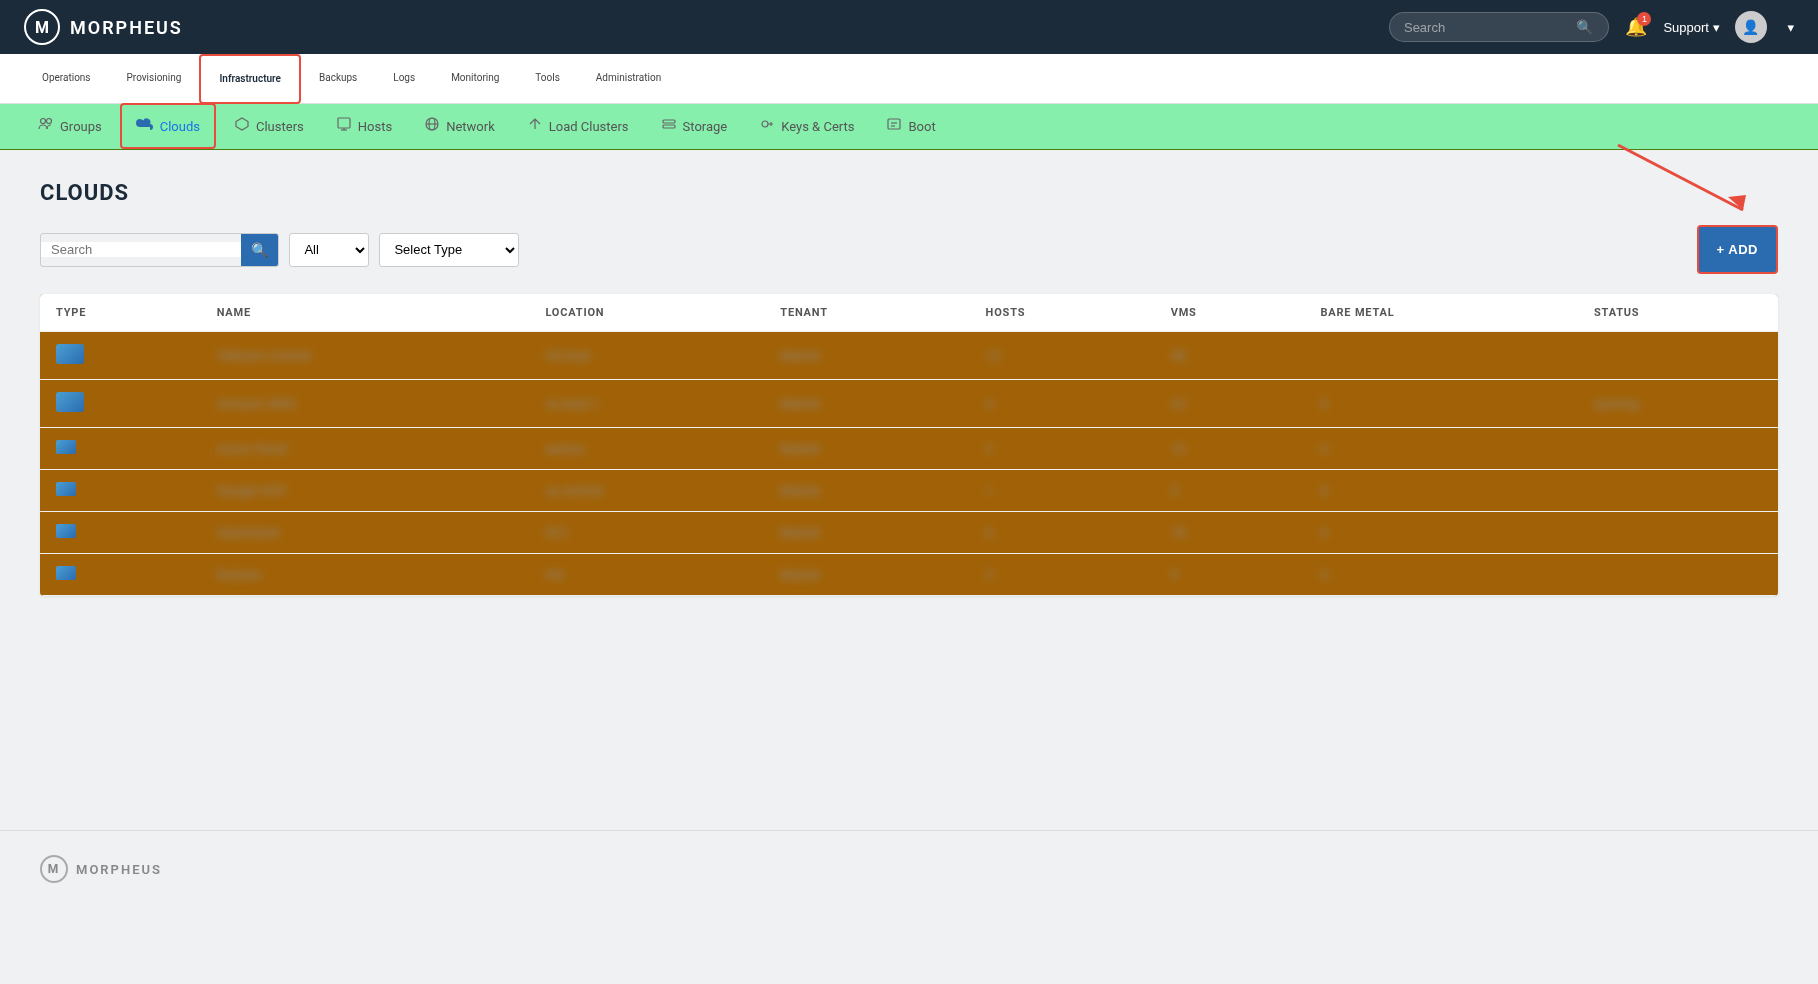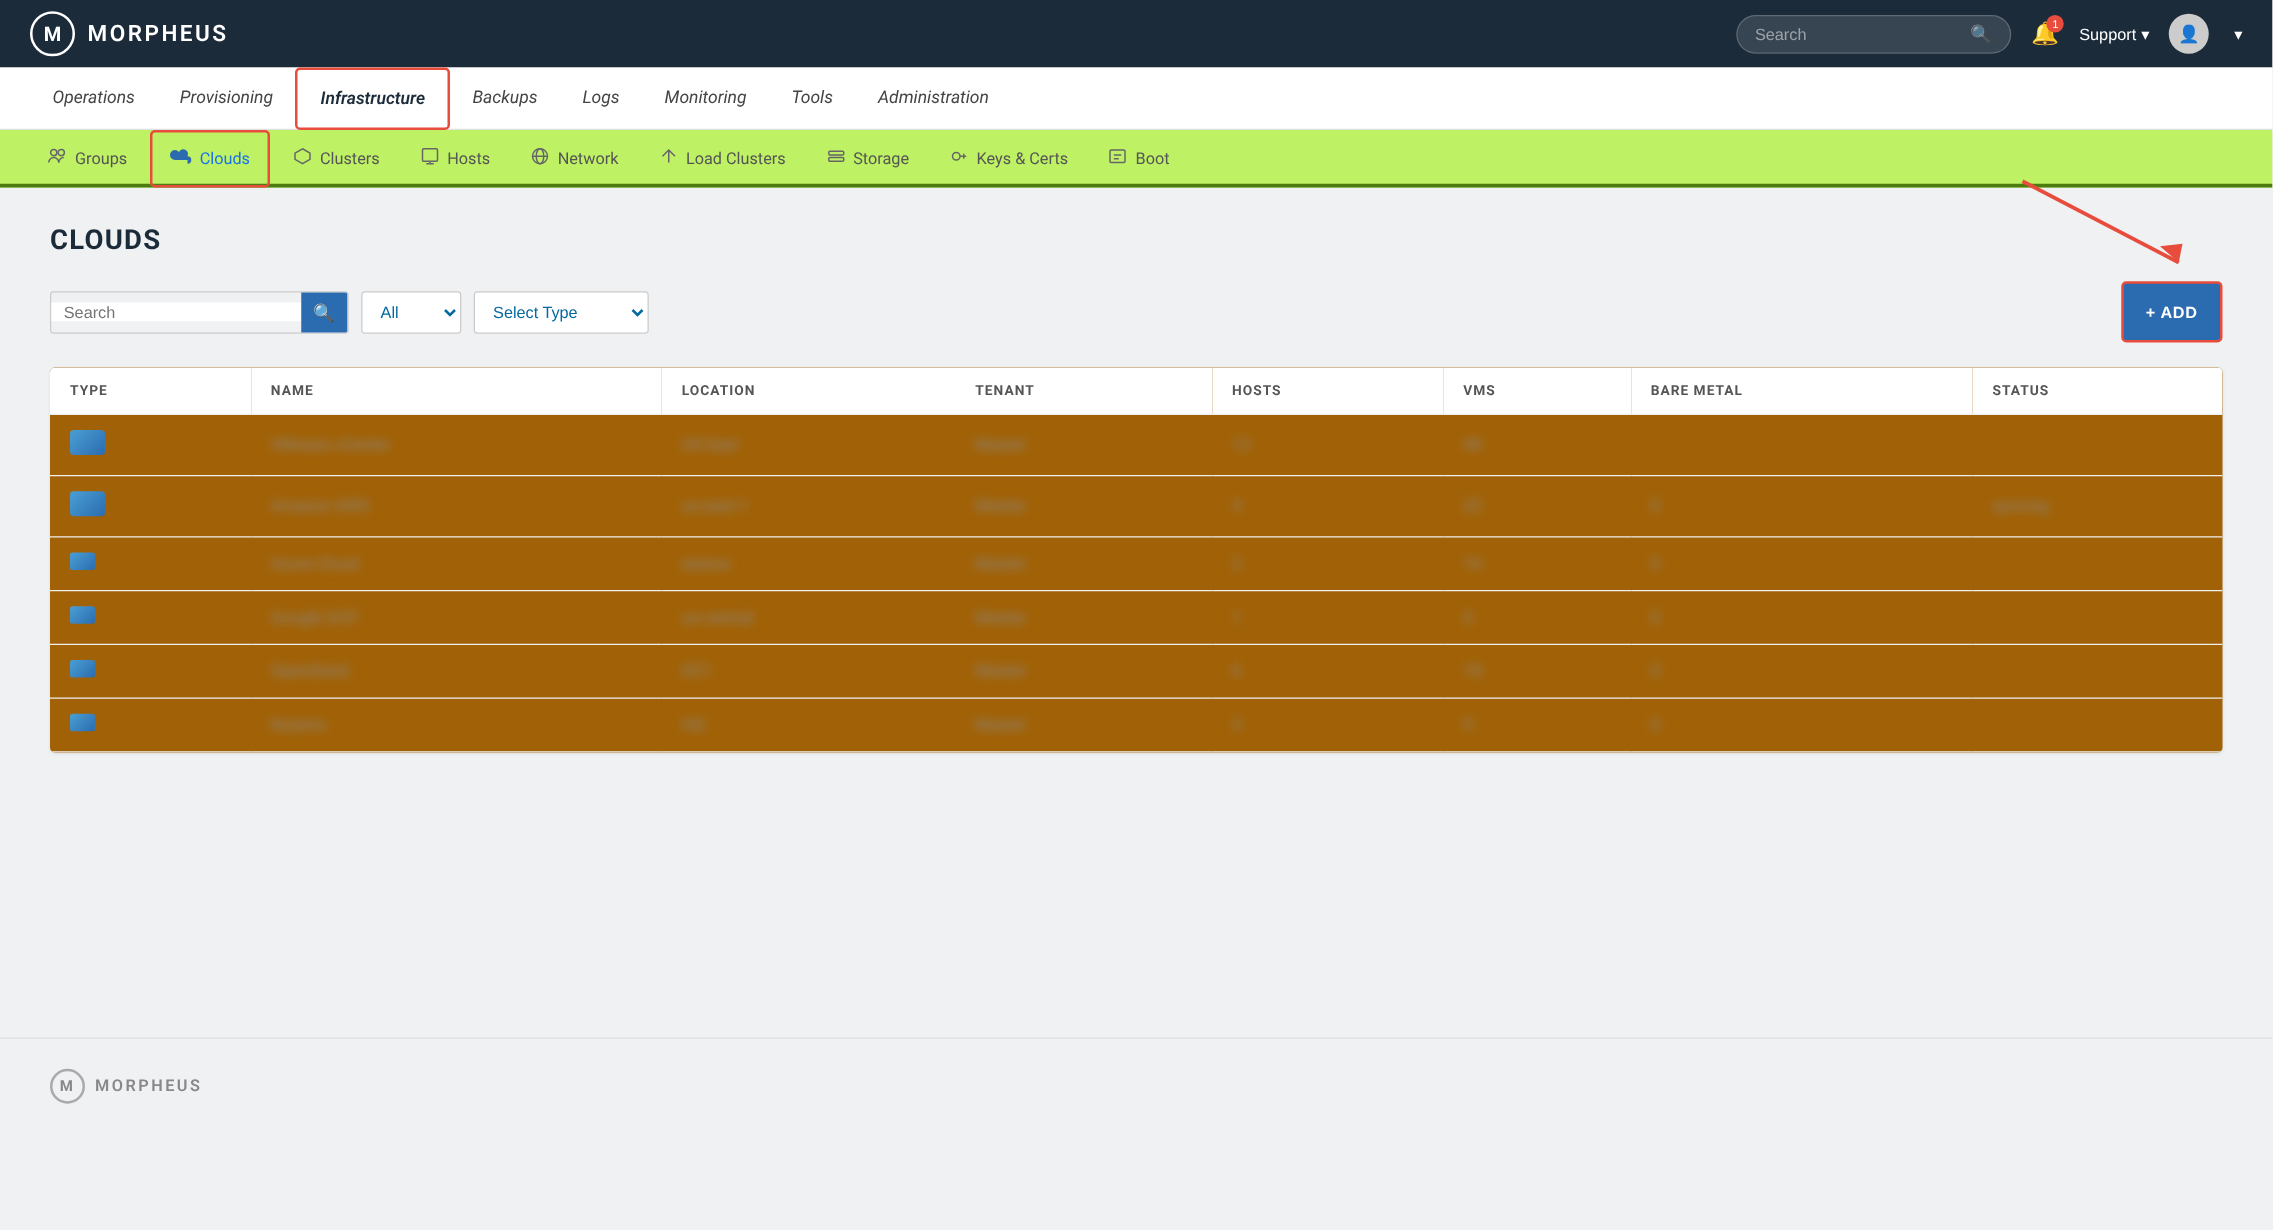--- a/index.html
+++ b/index.html
@@ -65,39 +65,38 @@
       border-bottom: 1px solid #e0e0e0;
       display: flex;
       align-items: center;
       padding: 0 24px;
       height: 50px;
     }
     .main-nav-item {
       padding: 0 18px;
       height: 50px;
       display: flex; align-items: center;
-      font-size: 14px; color: #444;
+      font-size: 10px; color: #444;
       cursor: pointer;
       border-bottom: 2px solid transparent;
       white-space: nowrap;
-      font-style: italic;
     }
     .main-nav-item.highlighted {
       border: 2px solid #e74c3c;
       border-radius: 4px;
       color: #1c2b3a;
       font-weight: 600;
     }
 
     
     .sub-nav {
-      background: #bef264;
-      border-bottom: 3px solid #4d7c0f;
+      background: #86efac;
+      border-bottom: 1px solid #4d7c0f;
       display: flex;
-      align-items: flex-start;
+      align-items: flex-end;
       padding: 0 24px;
       height: 46px;
       gap: 4px;
     }
     .sub-nav-item {
       padding: 0 14px;
       height: 46px;
       display: flex; align-items: center; gap: 6px;
       font-size: 13px; color: #555;
       cursor: pointer;
@@ -148,21 +147,21 @@
       background: #2b6cb0; border: none;
       color: white; padding: 0 10px; height: 34px;
       cursor: pointer; font-size: 14px;
     }
     .filter-select {
       border: 1px solid #ccc;
       border-radius: 3px;
       padding: 0 10px;
       height: 34px;
       font-size: 13px;
-      color: #0369a1;
+      color: #000000;
       cursor: pointer;
       background: white;
       min-width: 80px;
     }
     .type-select {
       min-width: 140px;
     }
 
     .add-btn {
       margin-left: auto;

